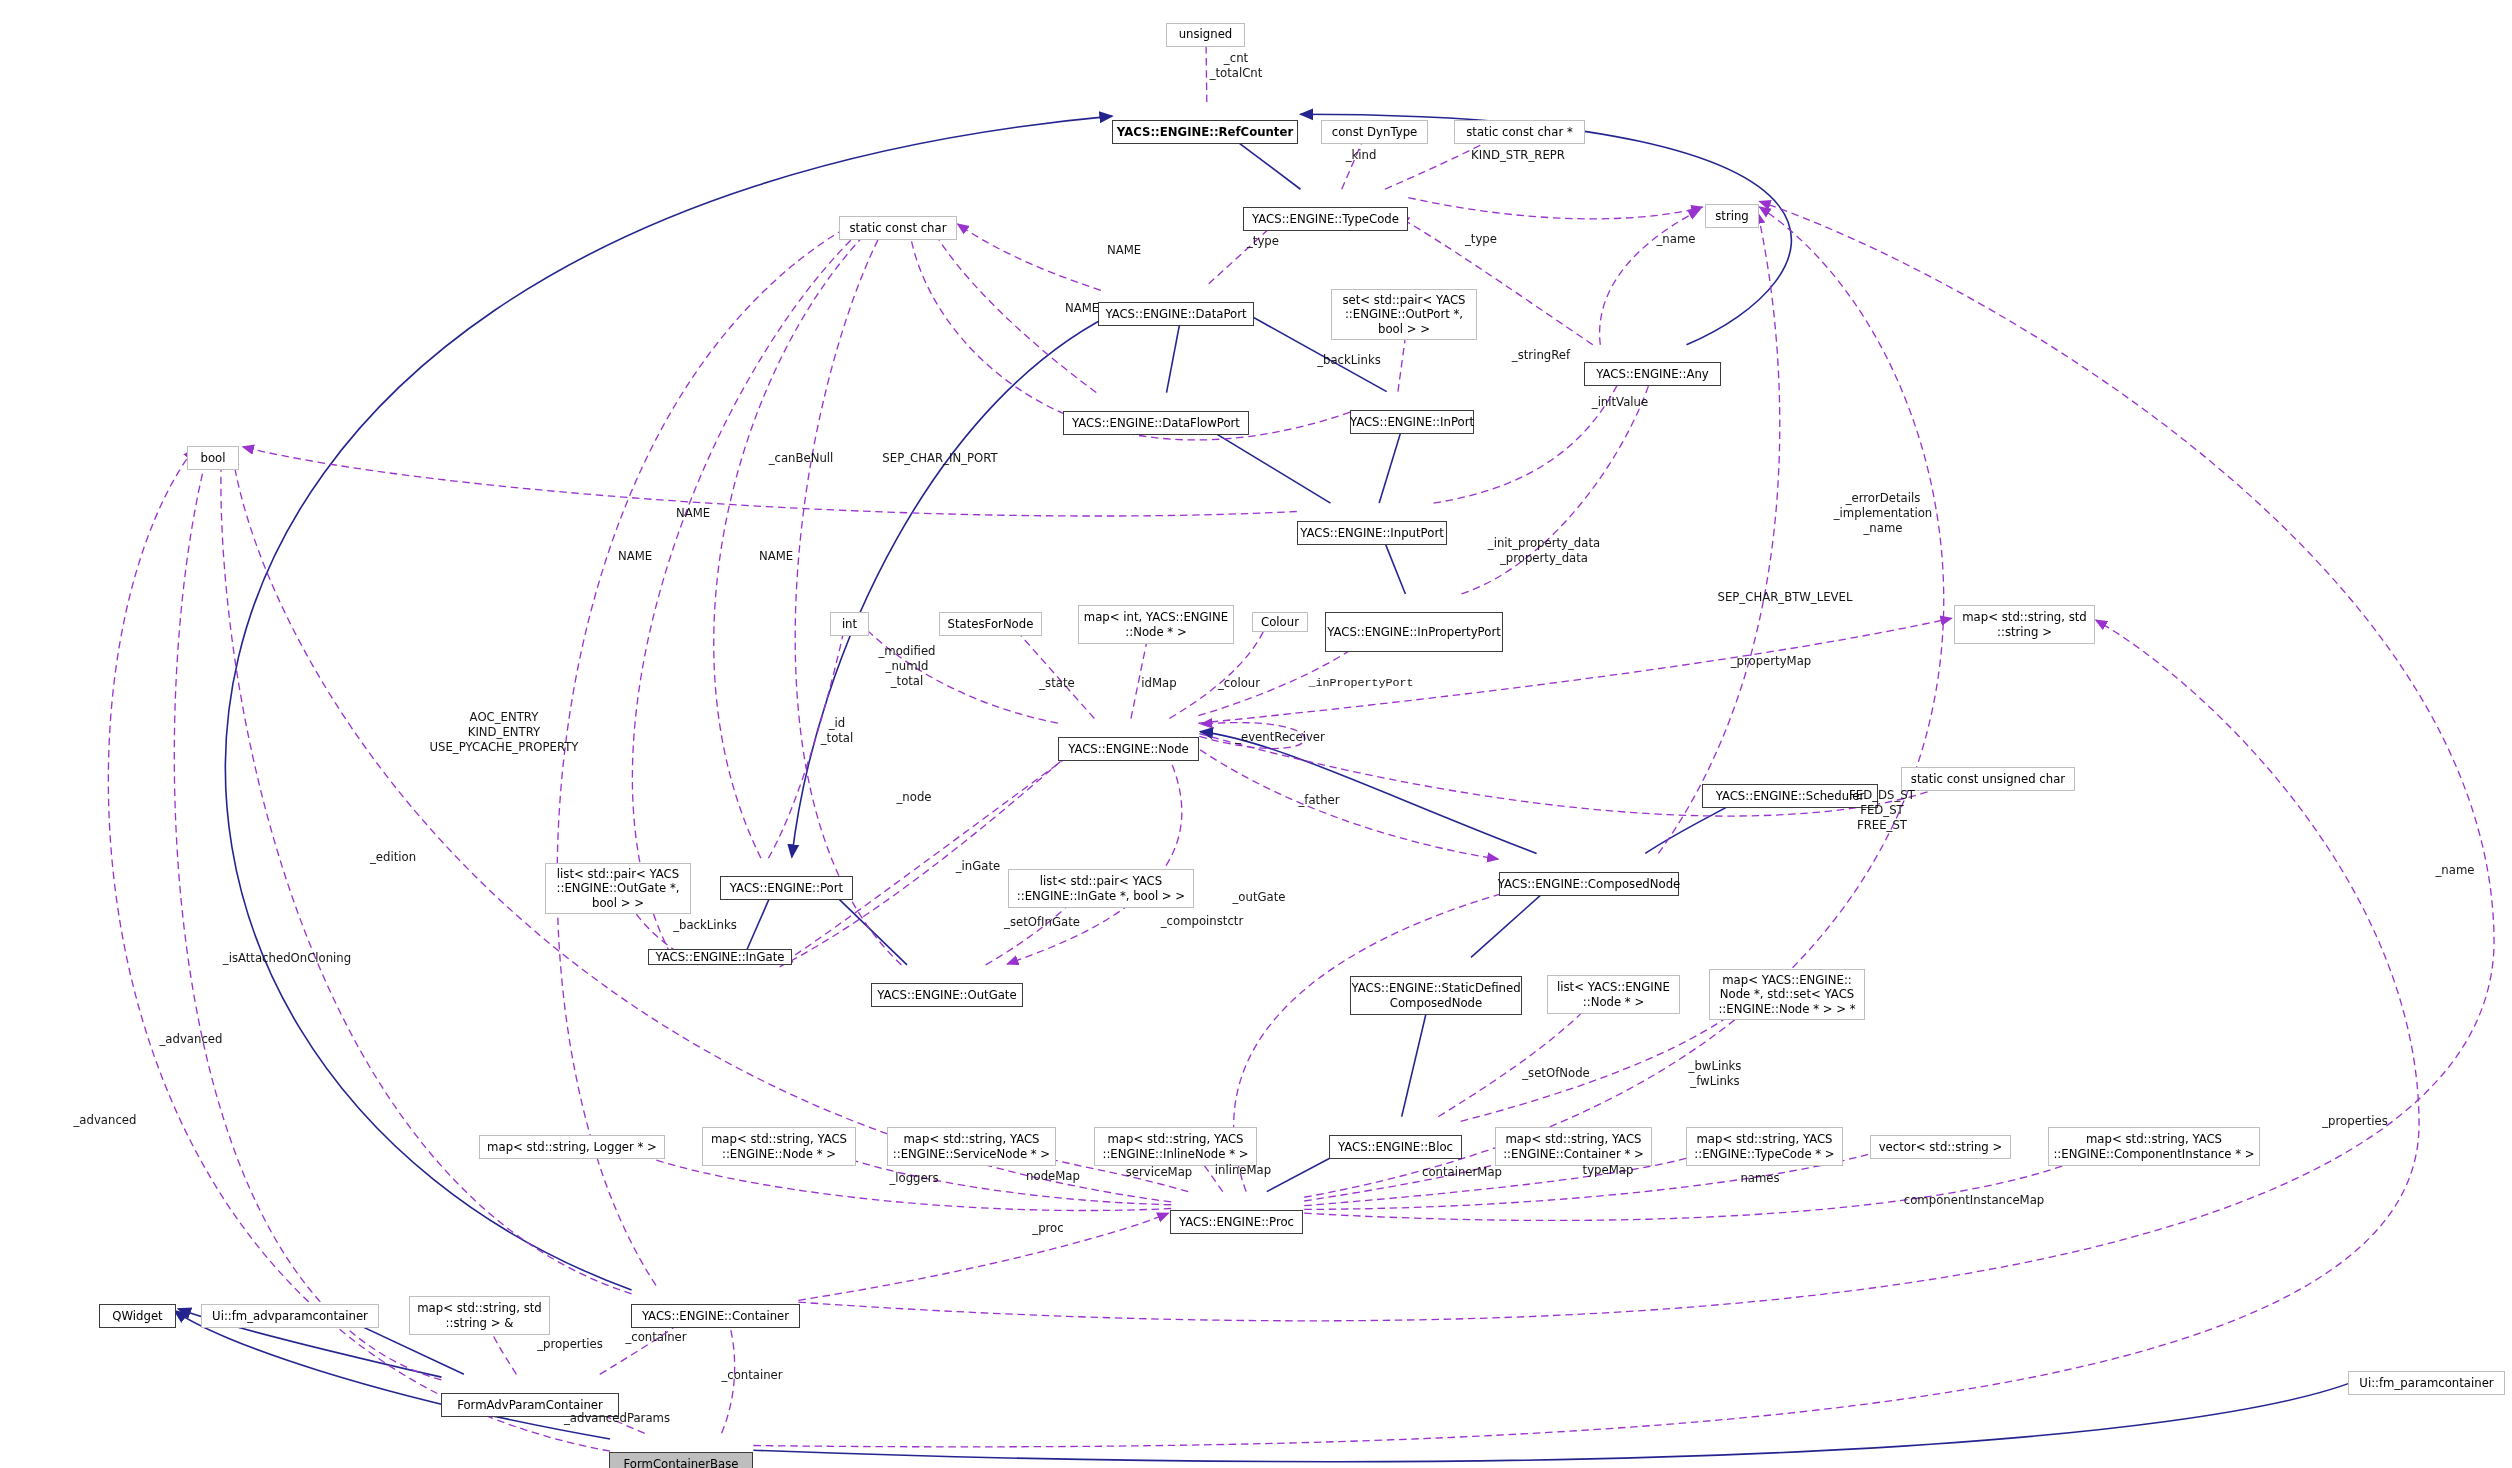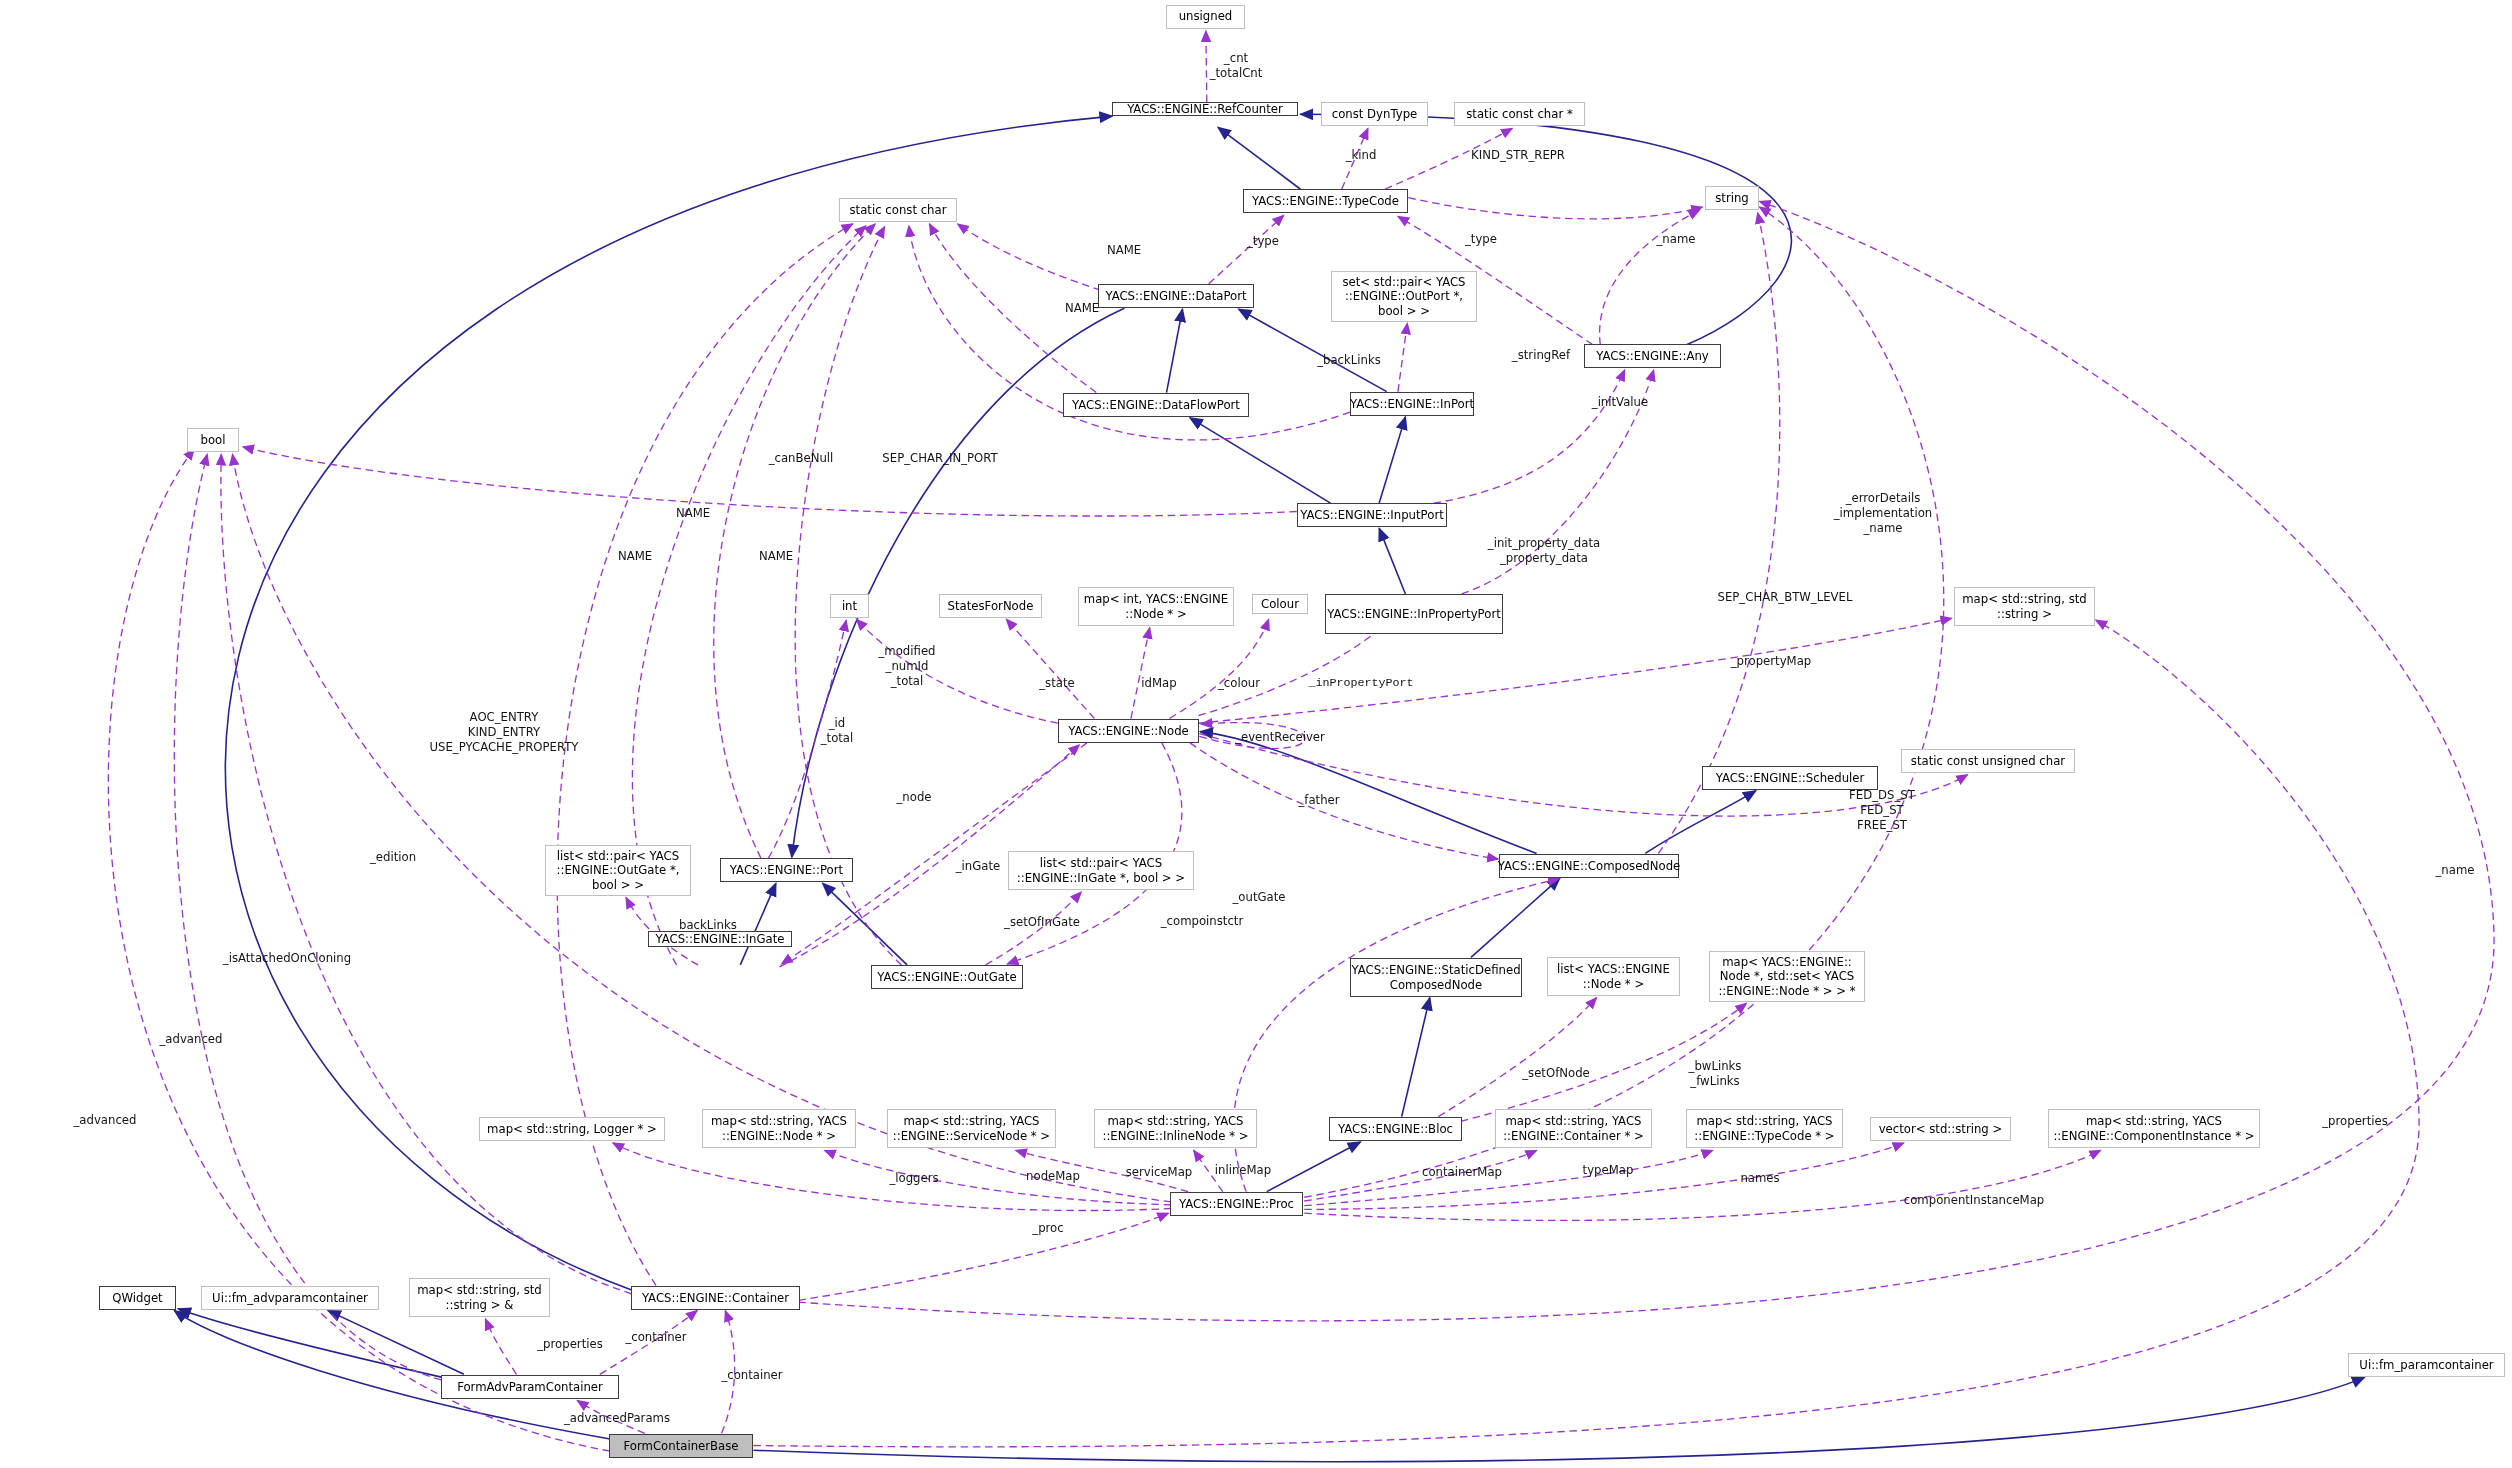--- a/index.html
+++ b/index.html
@@ -4,21 +4,21 @@
 <style>
   html,body{margin:0;padding:0;background:#ffffff;}
   #diagram{position:relative;width:2512px;height:1468px;background:#ffffff;overflow:hidden;
            font-family:"DejaVu Sans",sans-serif;}
   #edge-layer{position:absolute;left:0;top:0;width:2512px;height:1468px;}
   .edge{fill:none;}
   .edge.inherit{stroke:#24248f;stroke-width:1.7;}
   .edge.usage{stroke:#9a32cd;stroke-width:1.4;stroke-dasharray:8 5;}
   .node{position:absolute;display:flex;align-items:center;justify-content:center;
         text-align:center;font-size:11.7px;line-height:1.25;background:#ffffff;
-        white-space:pre-line;color:#000;box-sizing:border-box;padding:0.9px 2.8px;}
+        white-space:pre-line;color:#000;box-sizing:border-box;padding:0.9px 2.8px;margin-top:18px;}
   .node.class{border:1.3px solid #3c3c3c;}
   .node.type{border:0.9px solid #bfbfbf;}
   .node.subject{border:1.3px solid #3c3c3c;background:#bebebe;}
   .edge-label{position:absolute;transform:translate(-50%,-50%);font-size:11.7px;
         line-height:1.3;color:#141414;white-space:pre;text-align:center;}
 </style>
 </head>
 <body>
 
 <div id="diagram">
@@ -103,21 +103,21 @@
       <path d="M 770,1530 C 790,1482 786,1432 774,1399" class="edge usage" marker-end="url(#arrow-usage)"></path>
       <path d="M 688,1530 C 655,1516 636,1508 616,1495" class="edge usage" marker-end="url(#arrow-usage)"></path>
       <path d="M 471,1473 C 165,1388 150,758 221,485" class="edge usage" marker-end="url(#arrow-usage)"></path>
       <path d="M 651,1549 C 55,1440 40,700 207,479" class="edge usage" marker-end="url(#arrow-usage)"></path>
       <path d="M 1250,1283 C 560,1192 280,700 248,485" class="edge usage" marker-end="url(#arrow-usage)"></path>
       <path d="M 674,1381 C 330,1272 228,742 236,485" class="edge usage" marker-end="url(#arrow-usage)"></path>
       <path d="M 700,1372 C 520,1100 558,440 910,239" class="edge usage" marker-end="url(#arrow-usage)"></path>
       <path d="M 804,1543 C 1900,1556 2582,1482 2582,1200 C 2582,950 2360,732 2237,662" class="edge usage" marker-end="url(#arrow-usage)"></path>
     </svg>
 <div class="node type" style="left: 1166px; top: 4.7px; width: 79px; height: 24px;">unsigned</div>
-    <div class="node class" style="left: 1112px; top: 102px; width: 186px; height: 14px;">YACS::ENGINE::RefCounter</div>
+    <div class="node class" style="left: 1112px; top: 102px; width: 186px; height: 24px; font-weight: bold;">YACS::ENGINE::RefCounter</div>
     <div class="node type" style="left: 1321px; top: 102px; width: 107px; height: 24px;">const DynType</div>
     <div class="node type" style="left: 1454px; top: 102px; width: 131px; height: 24px;">static const char *</div>
     <div class="node type" style="left: 839px; top: 198px; width: 118px; height: 24px;">static const char</div>
     <div class="node class" style="left: 1243px; top: 189px; width: 165px; height: 24px;">YACS::ENGINE::TypeCode</div>
     <div class="node type" style="left: 1705px; top: 186px; width: 54px; height: 24px;">string</div>
     <div class="node class" style="left: 1098px; top: 284px; width: 156px; height: 24px;">YACS::ENGINE::DataPort</div>
     <div class="node type" style="left: 1331px; top: 271px; width: 146px; height: 51px;">set&lt; std::pair&lt; YACS
 ::ENGINE::OutPort *,
 bool &gt; &gt;</div>
     <div class="node class" style="left: 1584px; top: 344px; width: 137px; height: 24px;">YACS::ENGINE::Any</div>

